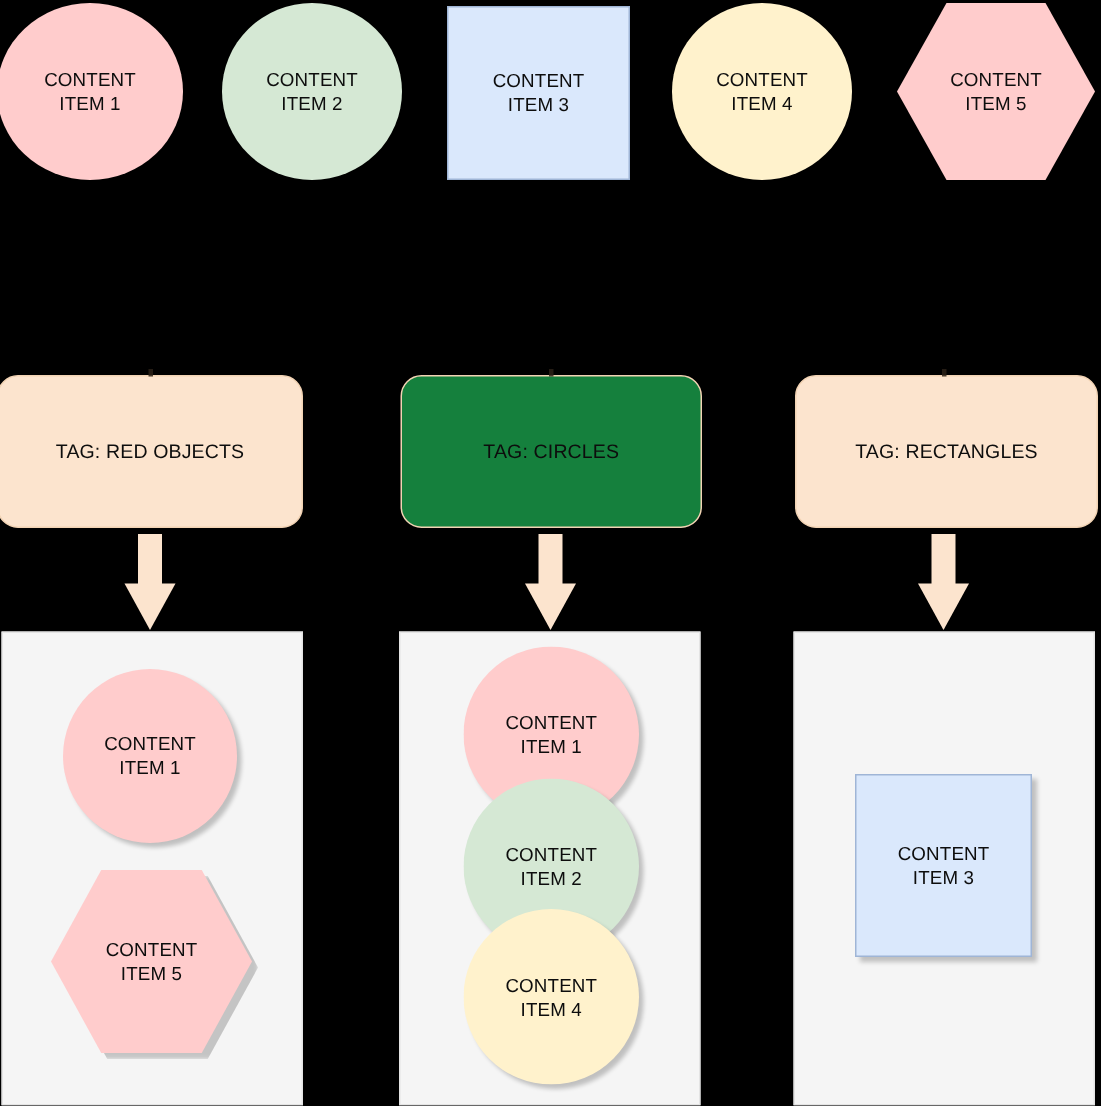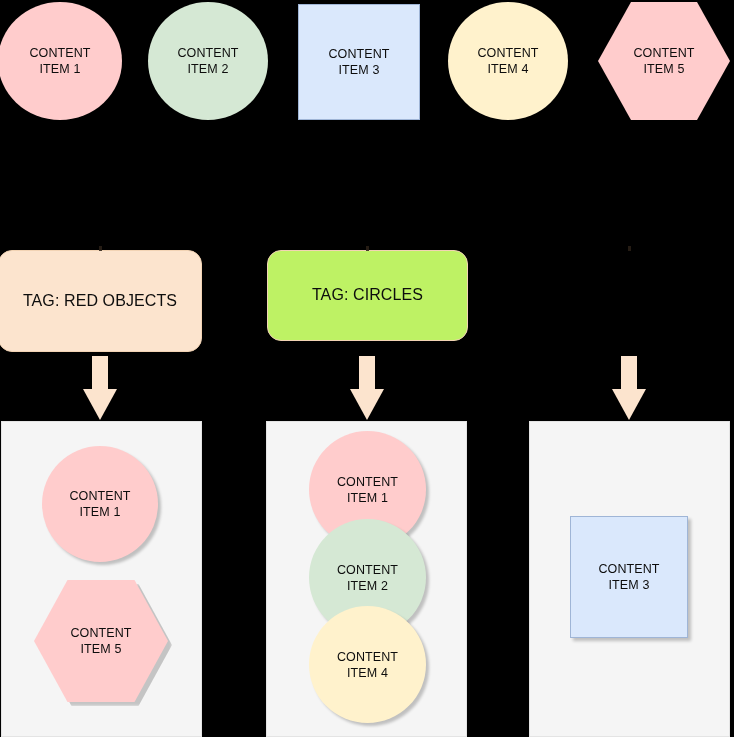--- a/index.html
+++ b/index.html
@@ -54,21 +54,21 @@
   .shape-hex {
     clip-path: polygon(25% 0%, 75% 0%, 100% 50%, 75% 100%, 25% 100%, 0% 50%);
   }
 
   
   .tag-box {
     border-radius: 14px;
     border: 1px solid #f2d3b4;
   }
   .tag-label {
-    font-size: 16px;
+    font-size: 13px;
     letter-spacing: 0.15px;
   }
   .tag-stub {
     position: absolute;
     width: 3px;
     height: 5px;
     background: #2b2118;
     opacity: .85;
   }
 
@@ -152,25 +152,28 @@
   <div class="node shape-hex" style="left:598px; top:2px; width:132px; height:118px; background:#FFCCCC;">
     <span class="label src-label">CONTENT
 ITEM 5</span>
   </div>
 
   <div class="node tag-box" style="left:-2px; top:250px; width:204px; height:102px; background:#FCE4CE;">
     <span class="label tag-label">TAG: RED OBJECTS</span>
   </div>
   <div class="tag-stub" style="left:99px; top:246px;"></div>
 
-  <div class="node tag-box" style="left:267px; top:250px; width:201px; height:91px; background:#bef264;">
+  <div class="node tag-box" style="left:267px; top:250px; width:201px; height:102px; background:#15803d;">
     <span class="label tag-label">TAG: CIRCLES</span>
   </div>
   <div class="tag-stub" style="left:366px; top:246px;"></div>
 
+  <div class="node tag-box" style="left:530px; top:250px; width:202px; height:102px; background:#FCE4CE;">
+    <span class="label tag-label">TAG: RECTANGLES</span>
+  </div>
   <div class="tag-stub" style="left:628px; top:246px;"></div>
 
   <div class="block-arrow" style="left:83px; top:356px;">
     <div class="shaft"></div>
     <div class="head"></div>
   </div>
 
   <div class="block-arrow" style="left:350px; top:356px;">
     <div class="shaft"></div>
     <div class="head"></div>

